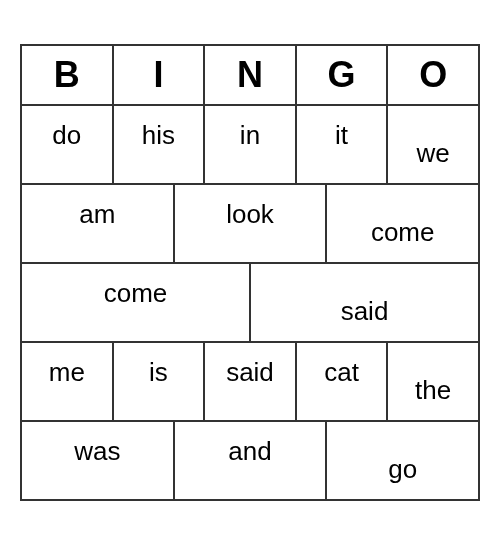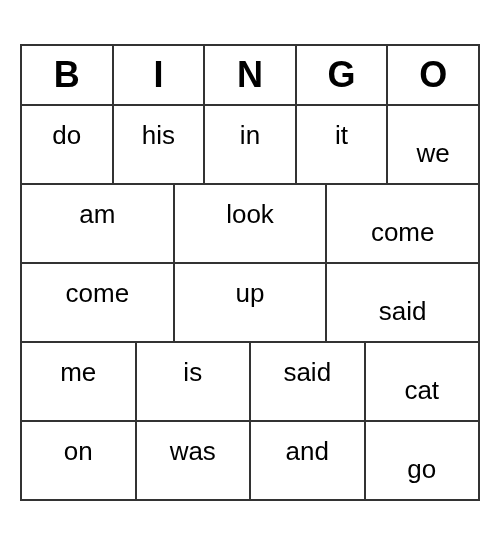--- a/index.html
+++ b/index.html
@@ -83,28 +83,27 @@
       <div class="bingo-cell">it</div>
       <div class="bingo-cell">we</div>
     </div>
     <div class="bingo-row">
       <div class="bingo-cell">am</div>
       <div class="bingo-cell">look</div>
       <div class="bingo-cell">come</div>
     </div>
     <div class="bingo-row">
       <div class="bingo-cell">come</div>
-      <div class="bingo-cell">up</div>
       <div class="bingo-cell">said</div>
     </div>
     <div class="bingo-row">
       <div class="bingo-cell">me</div>
       <div class="bingo-cell">is</div>
       <div class="bingo-cell">said</div>
       <div class="bingo-cell">cat</div>
+      <div class="bingo-cell">the</div>
     </div>
     <div class="bingo-row">
-      <div class="bingo-cell">on</div>
       <div class="bingo-cell">was</div>
       <div class="bingo-cell">and</div>
       <div class="bingo-cell">go</div>
     </div>
   </div>
 
 </body></html>

